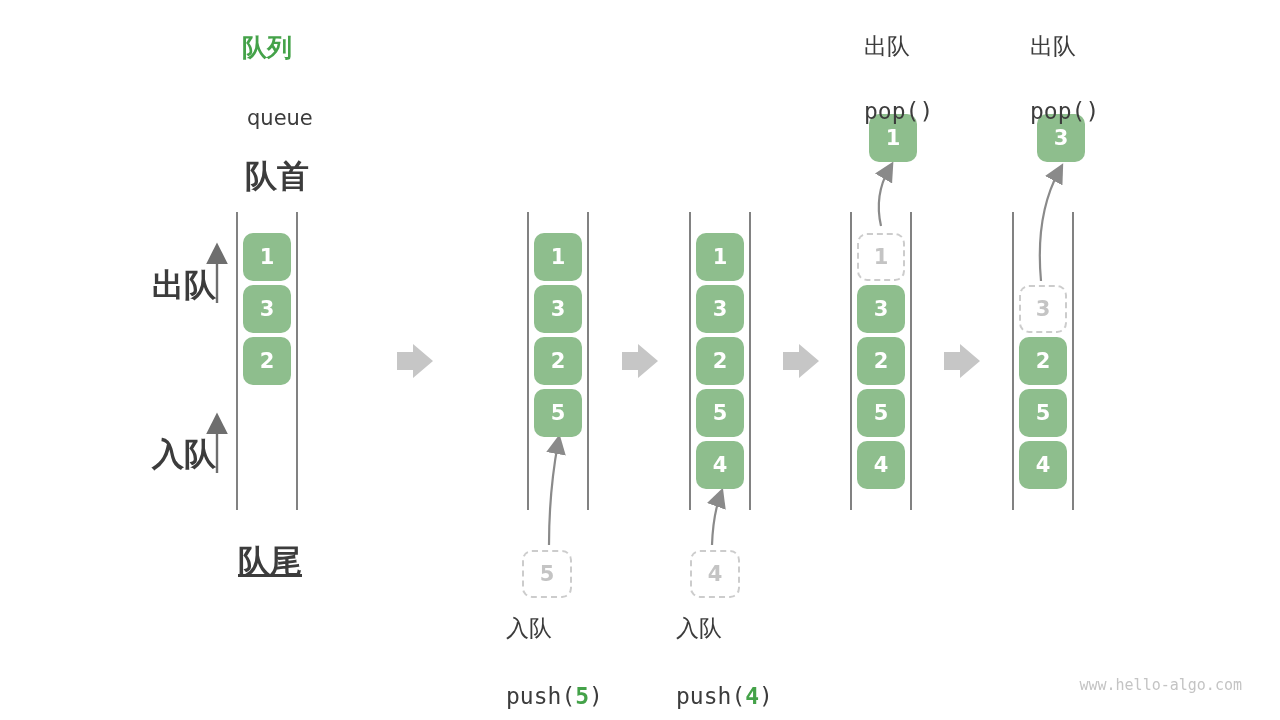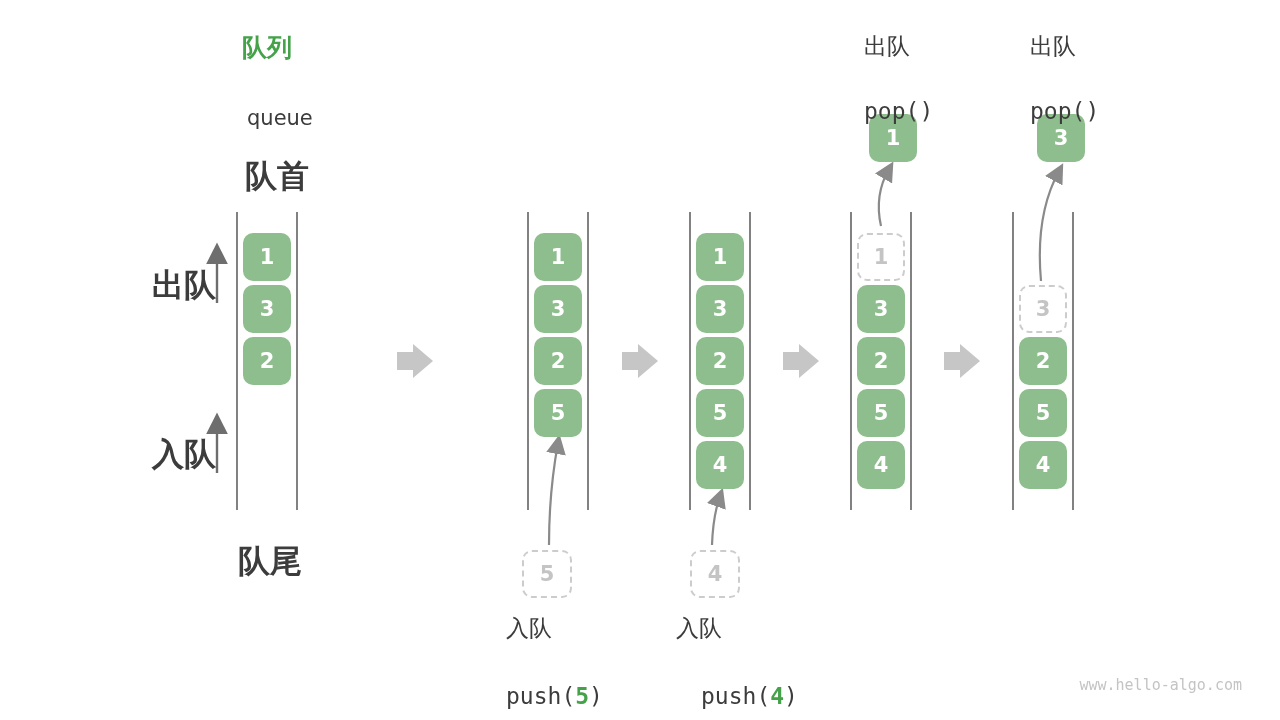--- a/index.html
+++ b/index.html
@@ -66,21 +66,21 @@
       <path d="M881,226 Q874,195 889,169" fill="none" stroke="#8a8a8a" stroke-width="2.2" marker-end="url(#ah-gray)"></path>
       <line x1="1013" y1="212" x2="1013" y2="510" stroke="#4c4c4c" stroke-width="1.4"></line>
       <line x1="1073" y1="212" x2="1073" y2="510" stroke="#4c4c4c" stroke-width="1.4"></line>
       <path d="M1041,281 Q1035,215 1059,171" fill="none" stroke="#8a8a8a" stroke-width="2.2" marker-end="url(#ah-gray)"></path>
     </svg>
 
   <div class="abs title-zh" style="left:242px;top:31px;">队列</div>
   <div class="abs title-en" style="left:247px;top:70px;margin-top:36px;">queue</div>
 
   <div class="abs big-label" style="left:245px;top:155px;">队首</div>
-  <div class="abs big-label" style="left:238px;top:540px;">队尾</div>
+  <div class="abs big-label" style="left:238px;top:540px;text-decoration:underline;">队尾</div>
   <div class="abs big-label" style="left:152px;top:264px;">出队</div>
   <div class="abs big-label" style="left:152px;top:433px;">入队</div>
 
   <div class="abs watermark" style="right:38px;top:676px;margin-left:12px;">www.hello-algo.com</div>
 
   <div id="columns">
       <div class="cell" style="left: 243px; top: 233px;">1</div>
       <div class="cell" style="left: 243px; top: 285px;">3</div>
       <div class="cell" style="left: 243px; top: 337px;">2</div>
       <div class="cell" style="left: 534px; top: 233px;">1</div>
@@ -90,21 +90,21 @@
       <div class="cell dashed" style="left: 522px; top: 550px; width: 50px;">5</div>
       <div class="abs action-label" style="left: 506px; top: 613px;">入队</div>
       <div class="abs action-code" style="left: 506px; top: 651px;"><span>push(</span><span class="arg">5</span><span>)</span></div>
       <div class="cell" style="left: 696px; top: 233px;">1</div>
       <div class="cell" style="left: 696px; top: 285px;">3</div>
       <div class="cell" style="left: 696px; top: 337px;">2</div>
       <div class="cell" style="left: 696px; top: 389px;">5</div>
       <div class="cell" style="left: 696px; top: 441px;">4</div>
       <div class="cell dashed" style="left: 690px; top: 550px; width: 50px;">4</div>
       <div class="abs action-label" style="left: 676px; top: 613px;">入队</div>
-      <div class="abs action-code" style="left: 701px; top: 651px;"><span>push(</span><span class="arg">4</span><span>)</span></div>
+      <div class="abs action-code" style="left: 676px; top: 651px;"><span>push(</span><span class="arg">4</span><span>)</span></div>
       <div class="cell dashed" style="left: 857px; top: 233px;">1</div>
       <div class="cell" style="left: 857px; top: 285px;">3</div>
       <div class="cell" style="left: 857px; top: 337px;">2</div>
       <div class="cell" style="left: 857px; top: 389px;">5</div>
       <div class="cell" style="left: 857px; top: 441px;">4</div>
       <div class="cell" style="left: 869px; top: 114px;">1</div>
       <div class="abs action-label" style="left: 864px; top: 31px;">出队</div>
       <div class="abs action-code" style="left: 864px; top: 66px;">pop()</div>
       <div class="cell dashed" style="left: 1019px; top: 285px;">3</div>
       <div class="cell" style="left: 1019px; top: 337px;">2</div>

